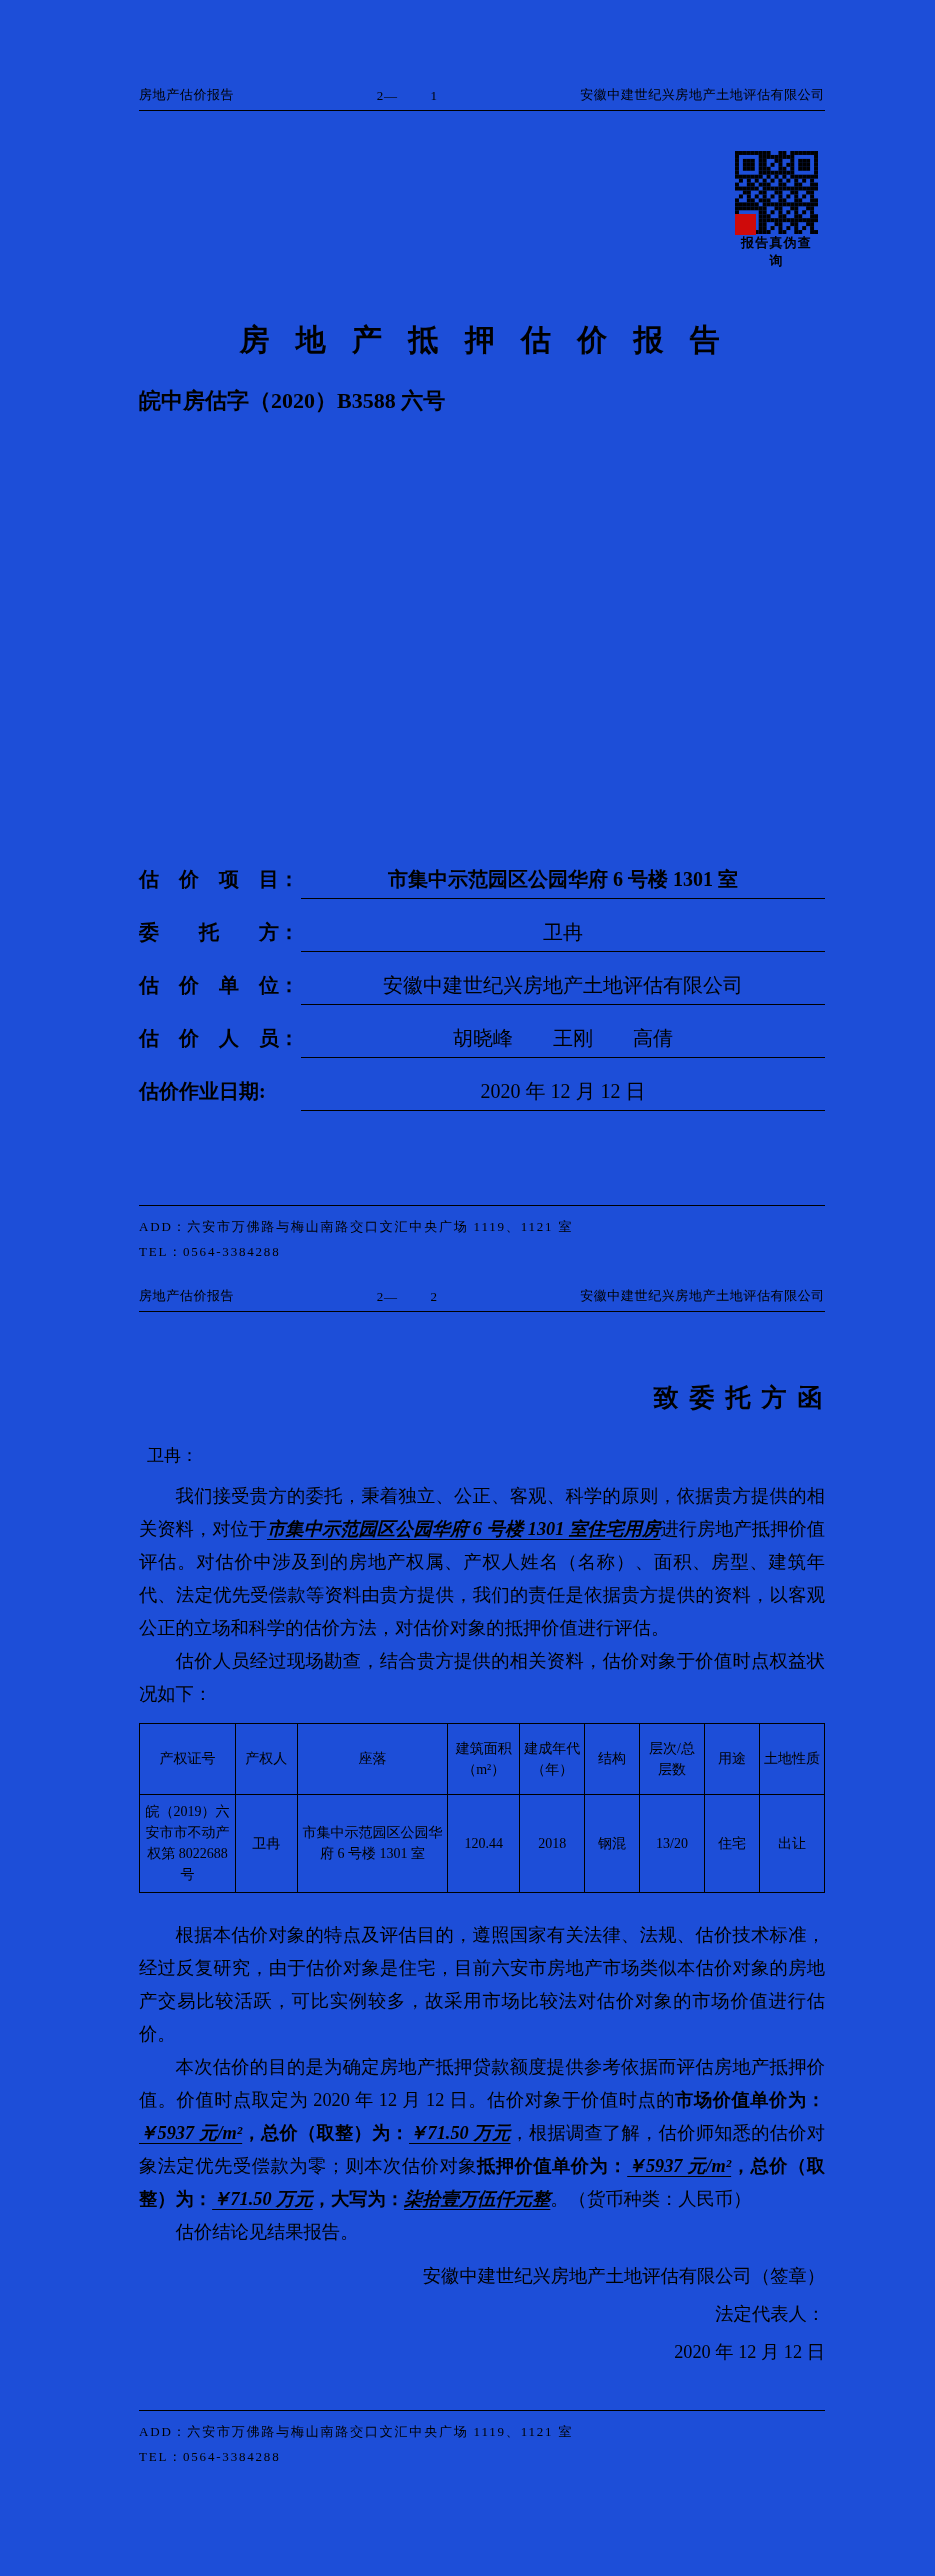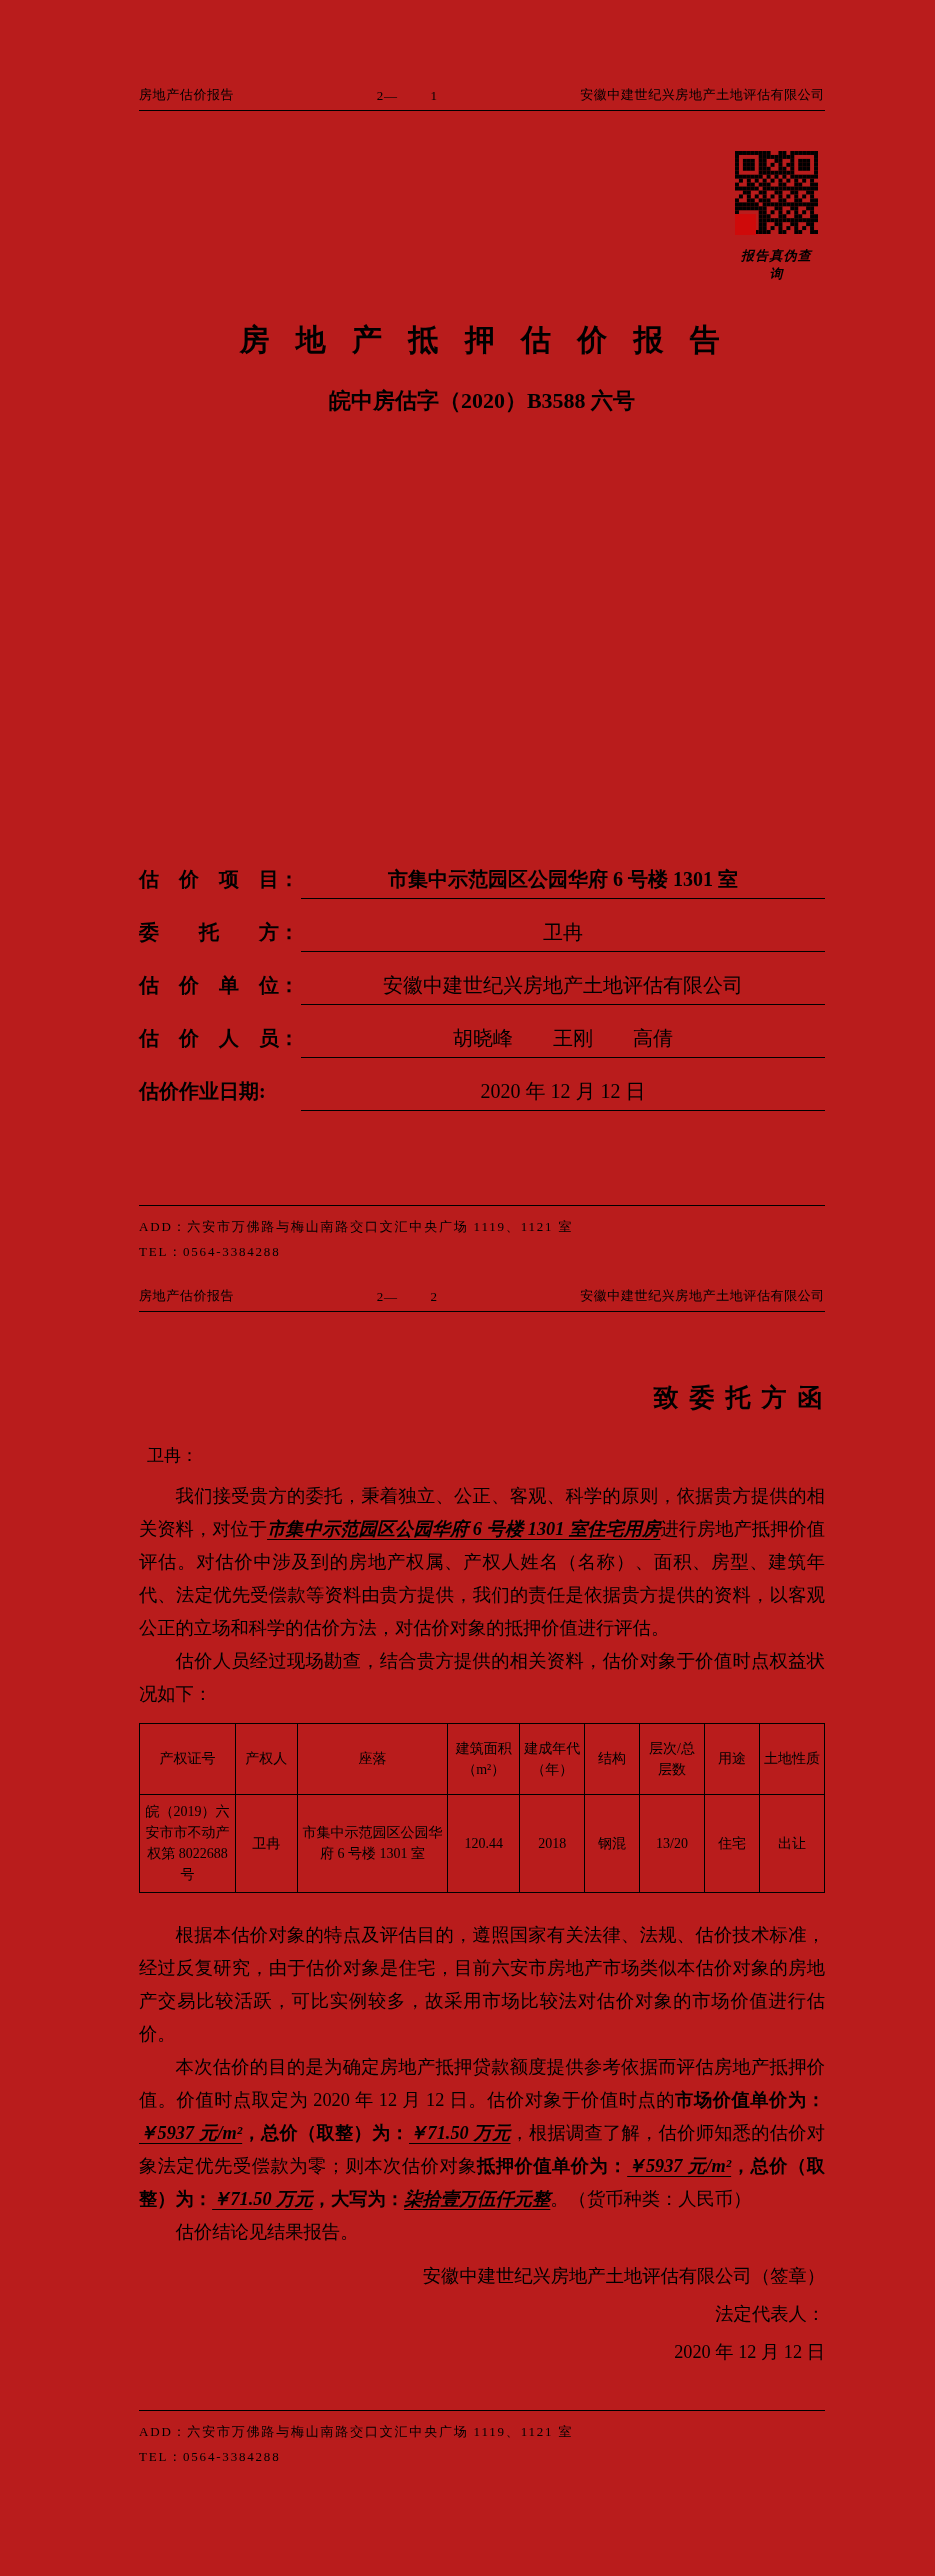--- a/index.html
+++ b/index.html
@@ -2,21 +2,21 @@
 <html style="font-size:9.4px"><head>
 <meta charset="utf-8">
 <style>
   html, body { margin: 0; padding: 0; background: #ffffff; }
   body {
     width: 936px;
     color: #000;
     font-family: "Liberation Serif", "DejaVu Serif", serif;
   }
   .doc { width: 936px; background: #fff; }
-  .page { position: relative; width: 936px; background: #b91c1c; overflow: hidden; }
+  .page { position: relative; width: 936px; background: #1d4ed8; overflow: hidden; }
   .page1 { height: 1274px; }
   .page2 { height: 1302px; }
 
   
   .page-header {
     position: absolute; left: 139px; right: 111px;
     display: flex; justify-content: space-between; align-items: flex-end;
     font-size: 13px; letter-spacing: 0.6px;
     border-bottom: 1.2px solid #000; padding-bottom: 5.9px;
   }
@@ -30,31 +30,31 @@
     font-size: 13px; letter-spacing: 1.8px; line-height: 1.9;
   }
   .page1 .page-footer { top: 1205px; }
   .page2 .page-footer { top: 1136px; }
 
   
   .qr-block { position: absolute; top: 151px; right: 118px; width: 83px; text-align: center; }
   .qr-wrap { position: relative; width: 83px; height: 83px; }
   .qr-wrap svg { width: 83px; height: 83px; display: block; fill: #000; }
   .qr-red { position: absolute; left: 0; bottom: -1.2px; width: 21px; height: 21px; background: #cf0a0a; }
-  .qr-caption { margin-top: 13px; font-size: 13px; font-weight: bold; letter-spacing: 1.2px; font-style: italic; }
+  .qr-caption { font-size: 13px; font-weight: bold; letter-spacing: 1.2px; }
 
   
   .report-title {
     position: absolute; top: 300px; left: 139px; right: 111px;
     text-align: center; font-size: 30px; font-weight: bold;
     word-spacing: 9.4px; letter-spacing: 4.7px; white-space: nowrap;
   }
   .report-number {
     position: absolute; top: 386px; left: 139px; right: 111px;
-    text-align: center; font-size: 22px; font-weight: bold;
+    font-size: 22px; font-weight: bold;
   }
 
   
   .fields { position: absolute; top: 866px; left: 139px; right: 111px; }
   .field-row { display: flex; align-items: flex-start; height: 53px; }
   .field-label { font-size: 20px; font-weight: bold; white-space: pre; min-width: 162px; padding-bottom: 4.7px; }
   .field-line { flex: 1; border-bottom: 1.2px solid #000; text-align: center; font-size: 20px; padding-bottom: 4.7px; white-space: pre; }
   .v-bold { font-weight: bold; }
 
   

